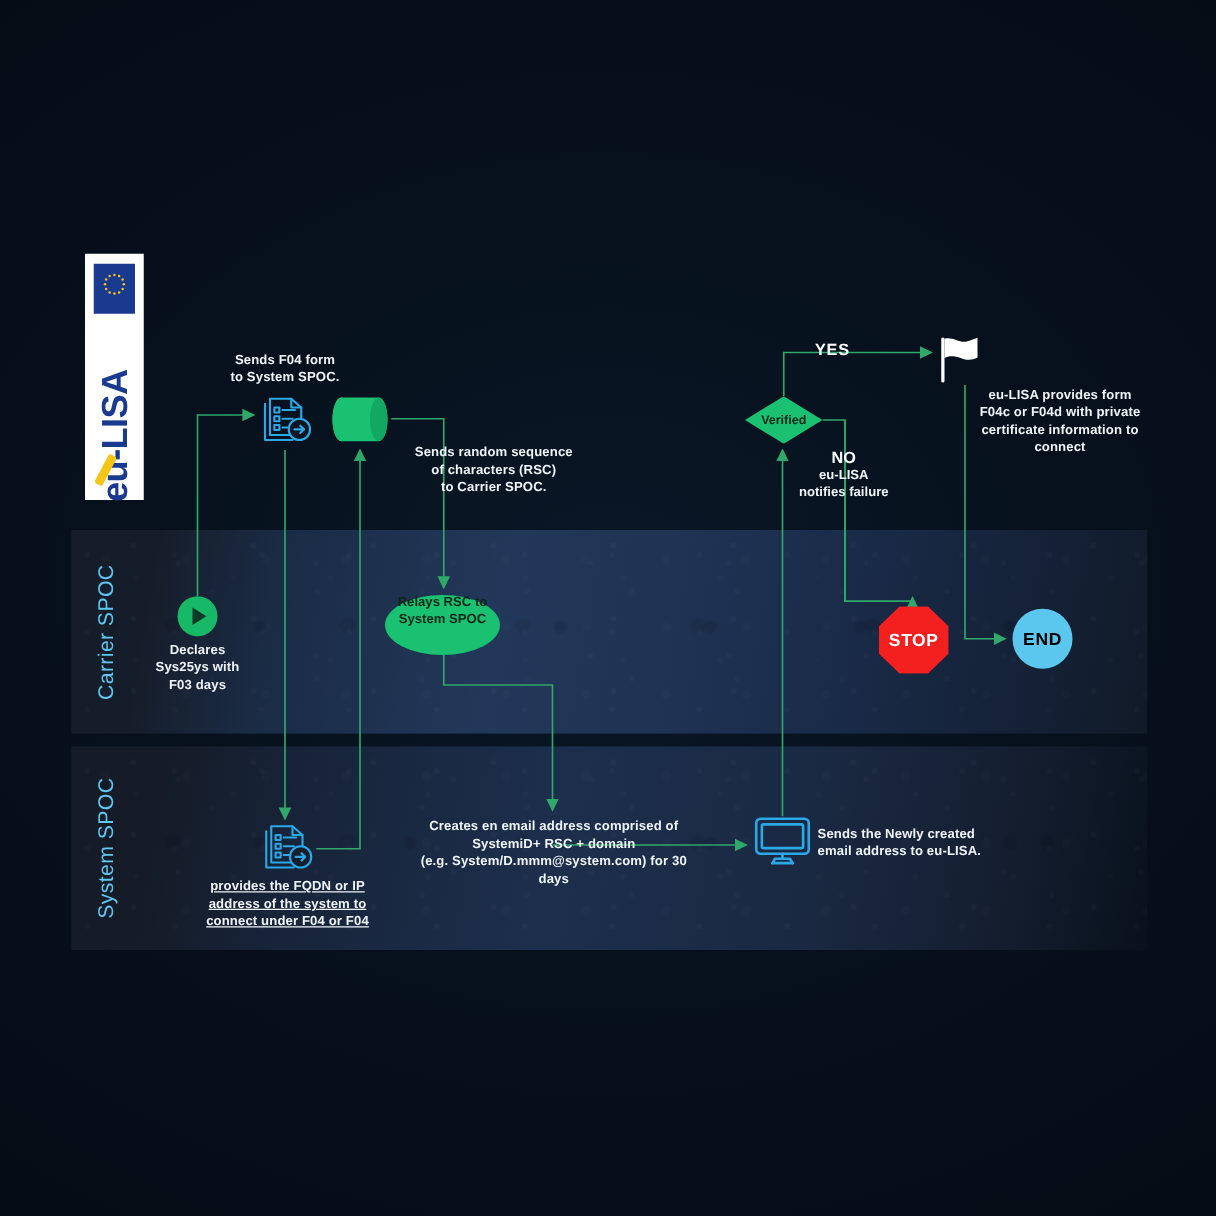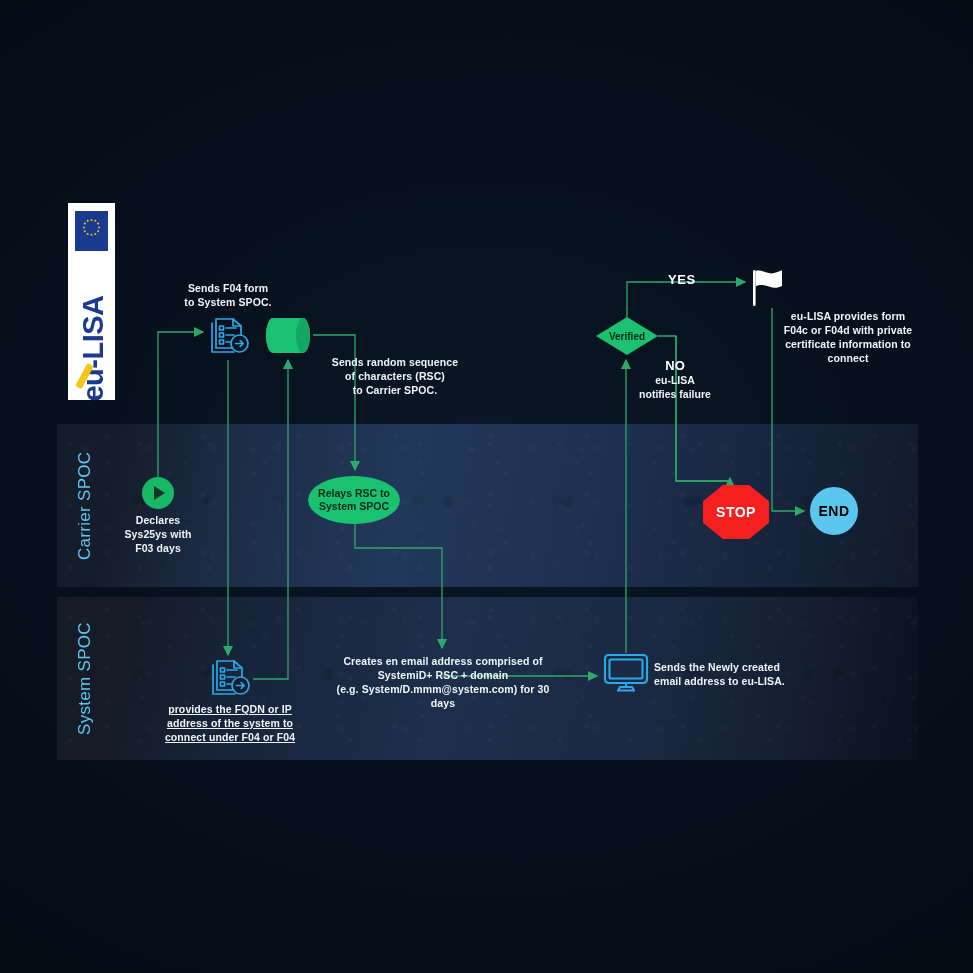--- a/index.html
+++ b/index.html
@@ -186,21 +186,21 @@
 
   .ellipse-node {
     position: absolute;
     left: 308px;
     top: 476px;
     width: 92px;
     height: 48px;
     border-radius: 50%;
     background: #19c171;
     display: flex;
-    align-items: center;
+    align-items: flex-start;
     justify-content: center;
     text-align: center;
     color: #06281a;
     font-size: 10.5px;
     font-weight: bold;
     line-height: 1.25;
   }
 
   .diamond-node {
     position: absolute;
@@ -223,21 +223,21 @@
     justify-content: center;
     color: #06281a;
     font-size: 10px;
     font-weight: bold;
   }
 
   .stop-node {
     position: absolute;
     left: 703px;
     top: 485px;
-    width: 66px;
+    width: 56px;
     height: 54px;
   }
   .stop-shape {
     position: absolute;
     inset: 0;
     background: #f42020;
     clip-path: polygon(30% 0, 70% 0, 100% 30%, 100% 70%, 70% 100%, 30% 100%, 0 70%, 0 30%);
   }
   .stop-label {
     position: absolute;
@@ -298,21 +298,20 @@
   .cap-l { text-align: left; }
 
   .yes-label {
     position: absolute;
     left: 652px;
     top: 272px;
     color: #ffffff;
     font-size: 13px;
     font-weight: bold;
     letter-spacing: .6px;
-    margin-left: 16px;
   }
   .no-label {
     position: absolute;
     left: 636px;
     top: 358px;
     width: 78px;
     text-align: center;
     color: #ffffff;
     font-size: 13px;
     font-weight: bold;

